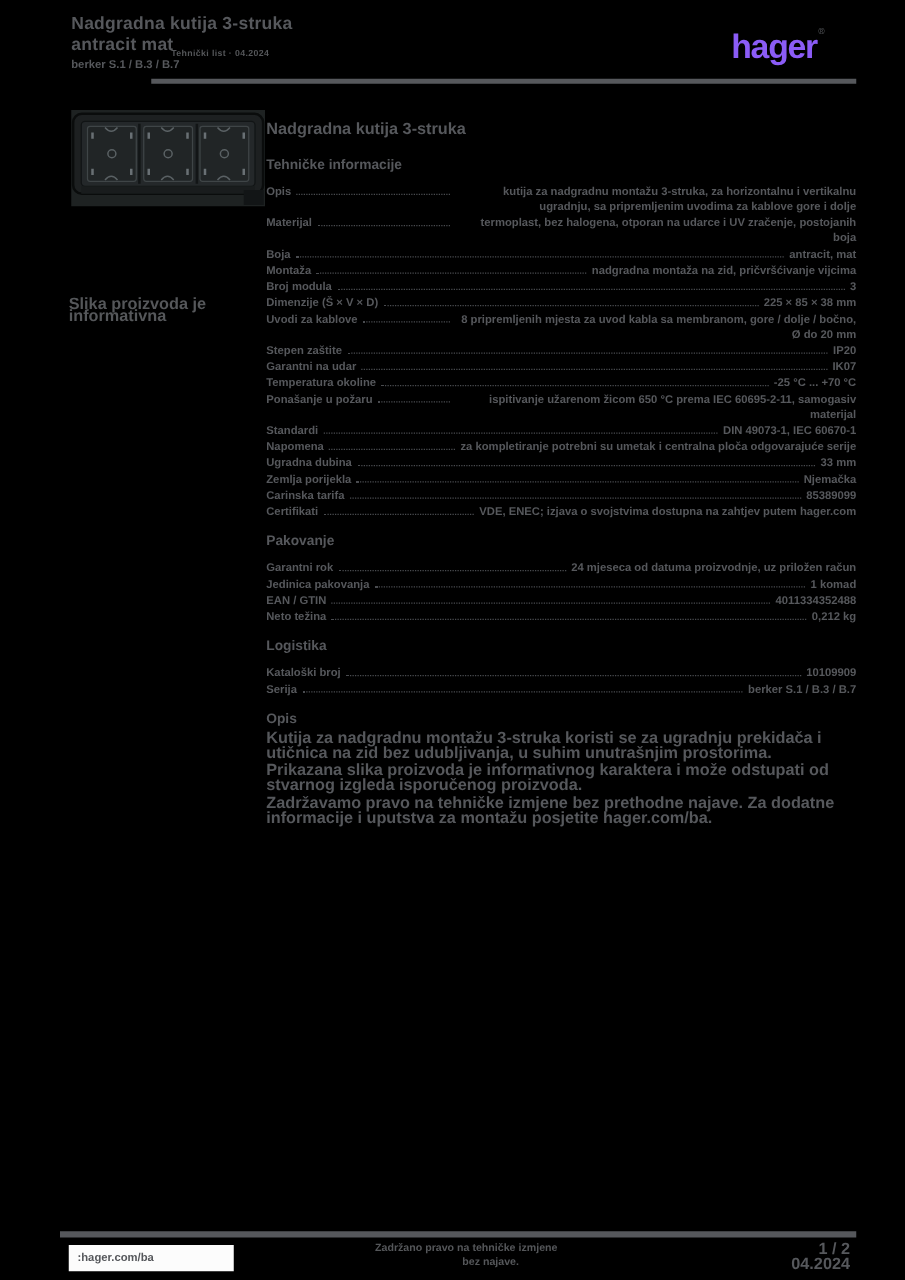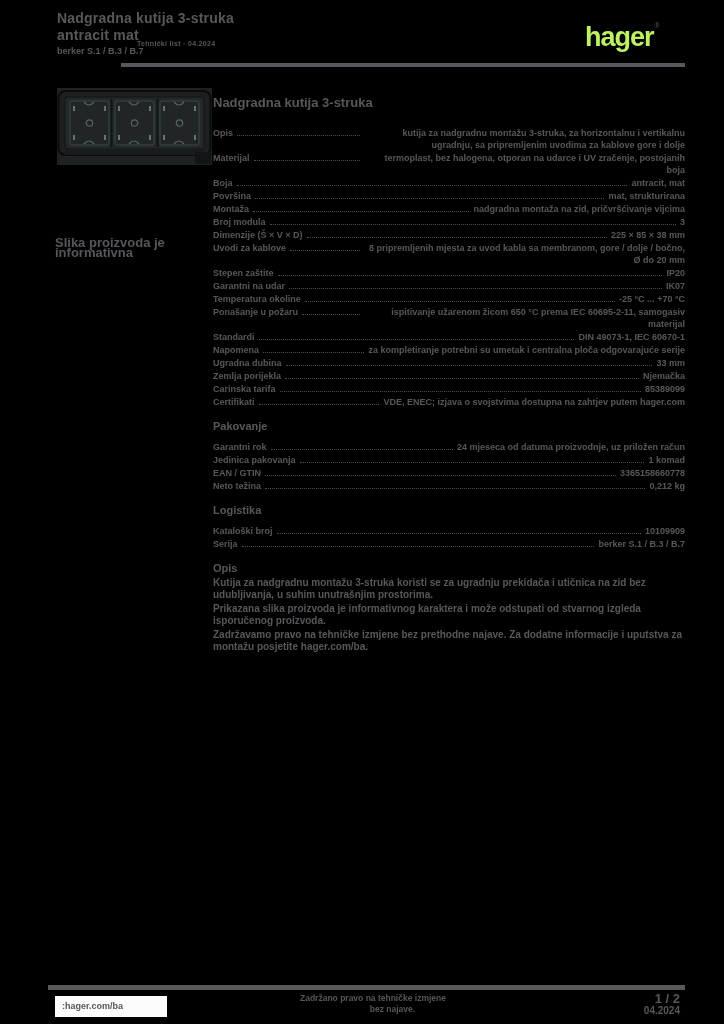--- a/index.html
+++ b/index.html
@@ -27,51 +27,51 @@
   .main-title{font-size:13px;font-weight:700;line-height:16px;padding-top:7px;color:#56585c;}
   .sec-header{font-size:11px;font-weight:700;line-height:13px;color:#56585c;}
   .section{margin-top:12px;}
   .section:first-of-type{margin-top:15px;}
   .rows{margin-top:7px;}
   .row{display:flex;align-items:baseline;font-size:9px;font-weight:700;
        line-height:12px;color:#56585c;}
   .lbl{flex:none;padding-right:4px;white-space:nowrap;}
   .dots{flex:1;min-width:10px;border-bottom:1px dotted #4a4c50;height:9px;}
   .val{flex:none;max-width:68%;text-align:right;margin-left:4px;}
-  .para{font-size:10px;font-weight:700;line-height:12px;color:#56585c;margin-top:2px;}
+  .para{font-size:13px;font-weight:700;line-height:12px;color:#56585c;margin-top:2px;}
 
   
   .rule-bottom{left:48px;top:985px;width:637px;height:5px;background:#56585c;}
-  .web-box{left:55px;top:996px;width:112px;height:21px;background:#fcfcfc;
+  .web-box{left:55px;top:996px;width:132px;height:21px;background:#fcfcfc;
            font-size:9px;font-weight:700;line-height:21px;color:#55575b;
            padding-left:7px;box-sizing:border-box;}
   .footer-note{left:300px;top:993px;width:185px;font-size:8.5px;font-weight:700;
                line-height:11px;color:#55575a;}
   .footer-note .l2{display:block;text-align:center;}
   .page-box{right:44px;top:991px;text-align:right;color:#56585c;}
   .page-num{font-size:13px;font-weight:700;line-height:15px;}
-  .page-date{font-size:10px;font-weight:700;line-height:10px;padding-left:11px;}
+  .page-date{font-size:13px;font-weight:700;line-height:10px;padding-left:11px;}
 </style>
 </head>
 <body>
 
 <div>
 
   <div class="abs header-left">
     <div class="ht-main">
       <span>Nadgradna kutija 3-struka</span><br>
       <span>antracit mat</span>
     </div>
     <div class="ht-sub">berker S.1 / B.3 / B.7</div>
   </div>
 
   <div class="abs doc-meta">Tehnički list · 04.2024</div>
 
   <div class="abs logo">
-    <span class="logo-word" style="color:#bef264">hager</span><span class="logo-reg">®</span>
+    <span class="logo-word" style="color:#8b5cf6">hager</span><span class="logo-reg">®</span>
   </div>
 
   <div class="abs rule-top"></div>
 
   <div class="abs product-img">
     <svg width="155" height="77" viewBox="0 0 155 77">
       <rect x="1.5" y="3" width="152" height="64" rx="7" fill="#1d2021" stroke="#0a0c0c" stroke-width="2"></rect>
       <rect x="8" y="9" width="139" height="52" rx="3" fill="#24282a" stroke="#111415"></rect>
       <line x1="54.5" y1="11" x2="54.5" y2="59" stroke="#121516" stroke-width="2"></line>
       <line x1="100.5" y1="11" x2="100.5" y2="59" stroke="#121516" stroke-width="2"></line>
@@ -112,40 +112,36 @@
 
   <div class="abs side-caption">
     <span>Slika proizvoda je</span><br>
     <span>informativna</span>
   </div>
 
   <div class="abs main">
     <div class="main-title">Nadgradna kutija 3-struka</div>
     <div>
         <div class="section">
+          <div class="sec-header">Tehničke informacije</div>
           <div class="rows">
             <div class="row">
               <div class="lbl">Opis</div>
               <div class="dots"></div>
               <div class="val">kutija za nadgradnu montažu 3-struka, za horizontalnu i vertikalnu ugradnju, sa pripremljenim uvodima za kablove gore i dolje</div>
             </div>
             <div class="row">
               <div class="lbl">Materijal</div>
               <div class="dots"></div>
               <div class="val">termoplast, bez halogena, otporan na udarce i UV zračenje, postojanih boja</div>
             </div>
             <div class="row">
               <div class="lbl">Boja</div>
               <div class="dots"></div>
               <div class="val">antracit, mat</div>
-            </div>
-            <div class="row">
-              <div class="lbl">Površina</div>
-              <div class="dots"></div>
-              <div class="val">mat, strukturirana</div>
             </div>
             <div class="row">
               <div class="lbl">Montaža</div>
               <div class="dots"></div>
               <div class="val">nadgradna montaža na zid, pričvršćivanje vijcima</div>
             </div>
             <div class="row">
               <div class="lbl">Broj modula</div>
               <div class="dots"></div>
               <div class="val">3</div>
@@ -221,21 +217,21 @@
               <div class="val">24 mjeseca od datuma proizvodnje, uz priložen račun</div>
             </div>
             <div class="row">
               <div class="lbl">Jedinica pakovanja</div>
               <div class="dots"></div>
               <div class="val">1 komad</div>
             </div>
             <div class="row">
               <div class="lbl">EAN / GTIN</div>
               <div class="dots"></div>
-              <div class="val">3365158660778</div>
+              <div class="val">4011334352488</div>
             </div>
             <div class="row">
               <div class="lbl">Neto težina</div>
               <div class="dots"></div>
               <div class="val">0,212 kg</div>
             </div>
           </div>
         </div>
         <div class="section">
           <div class="sec-header">Logistika</div>

